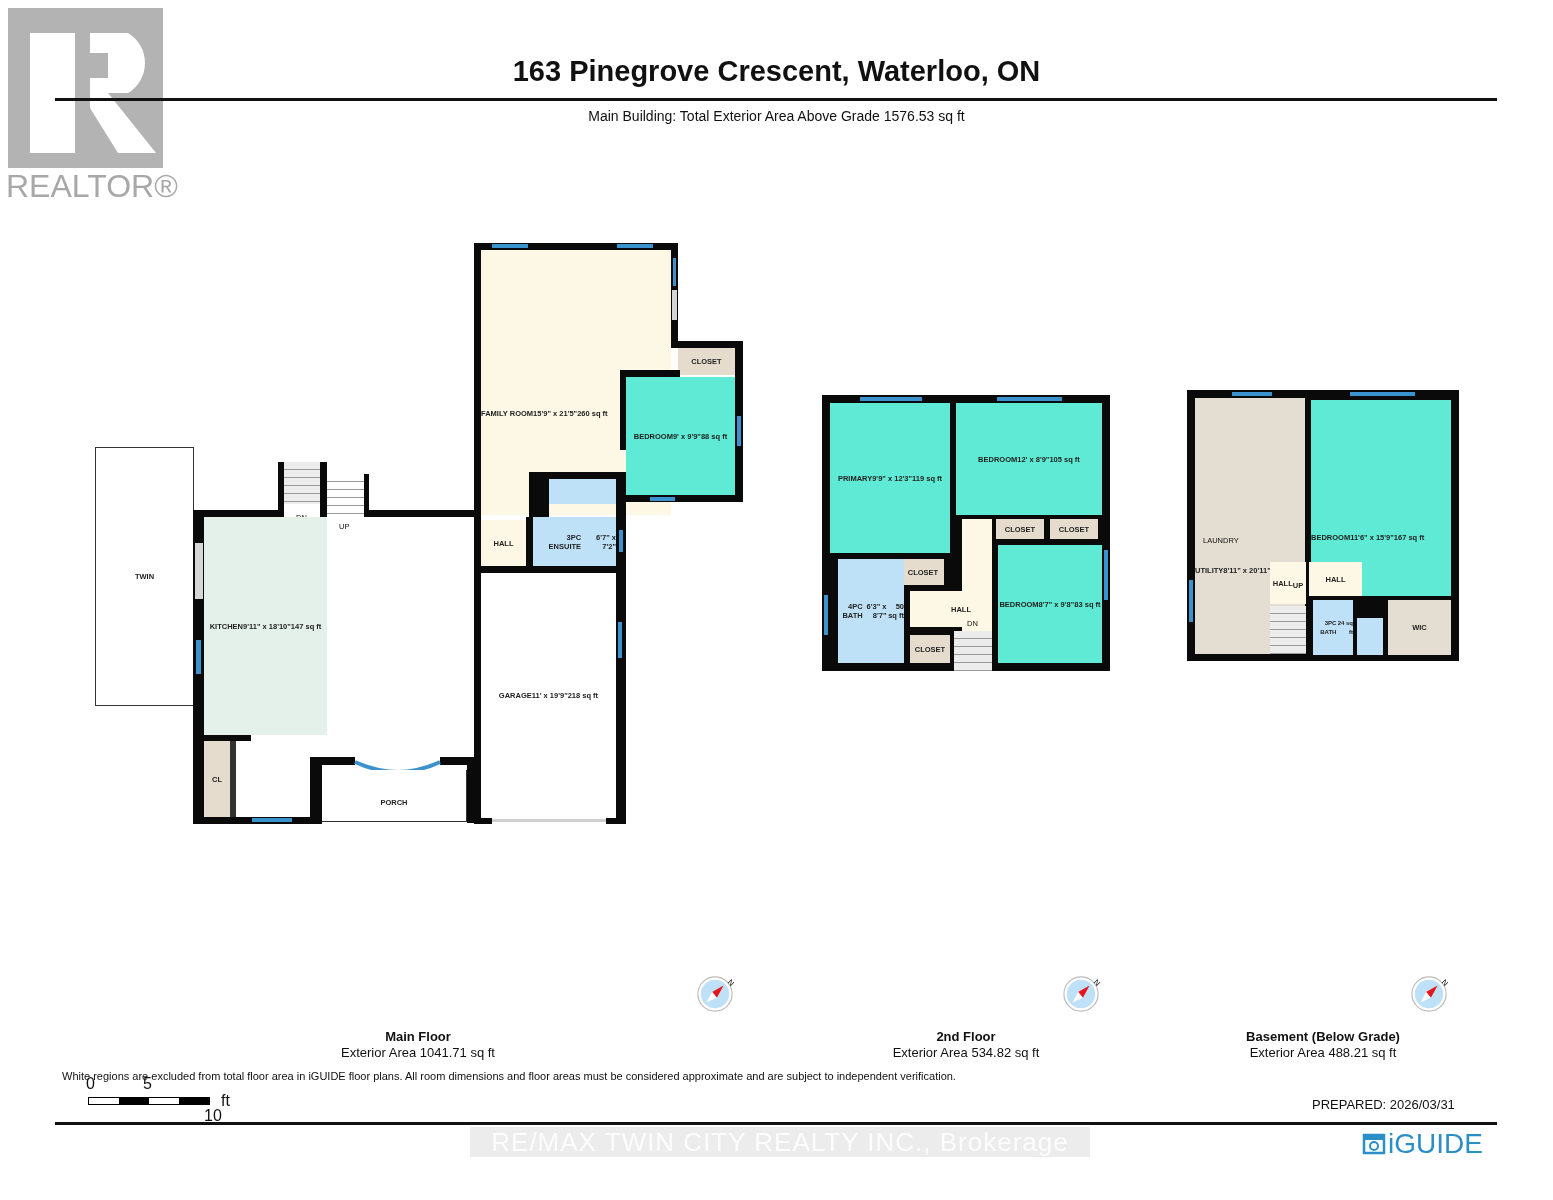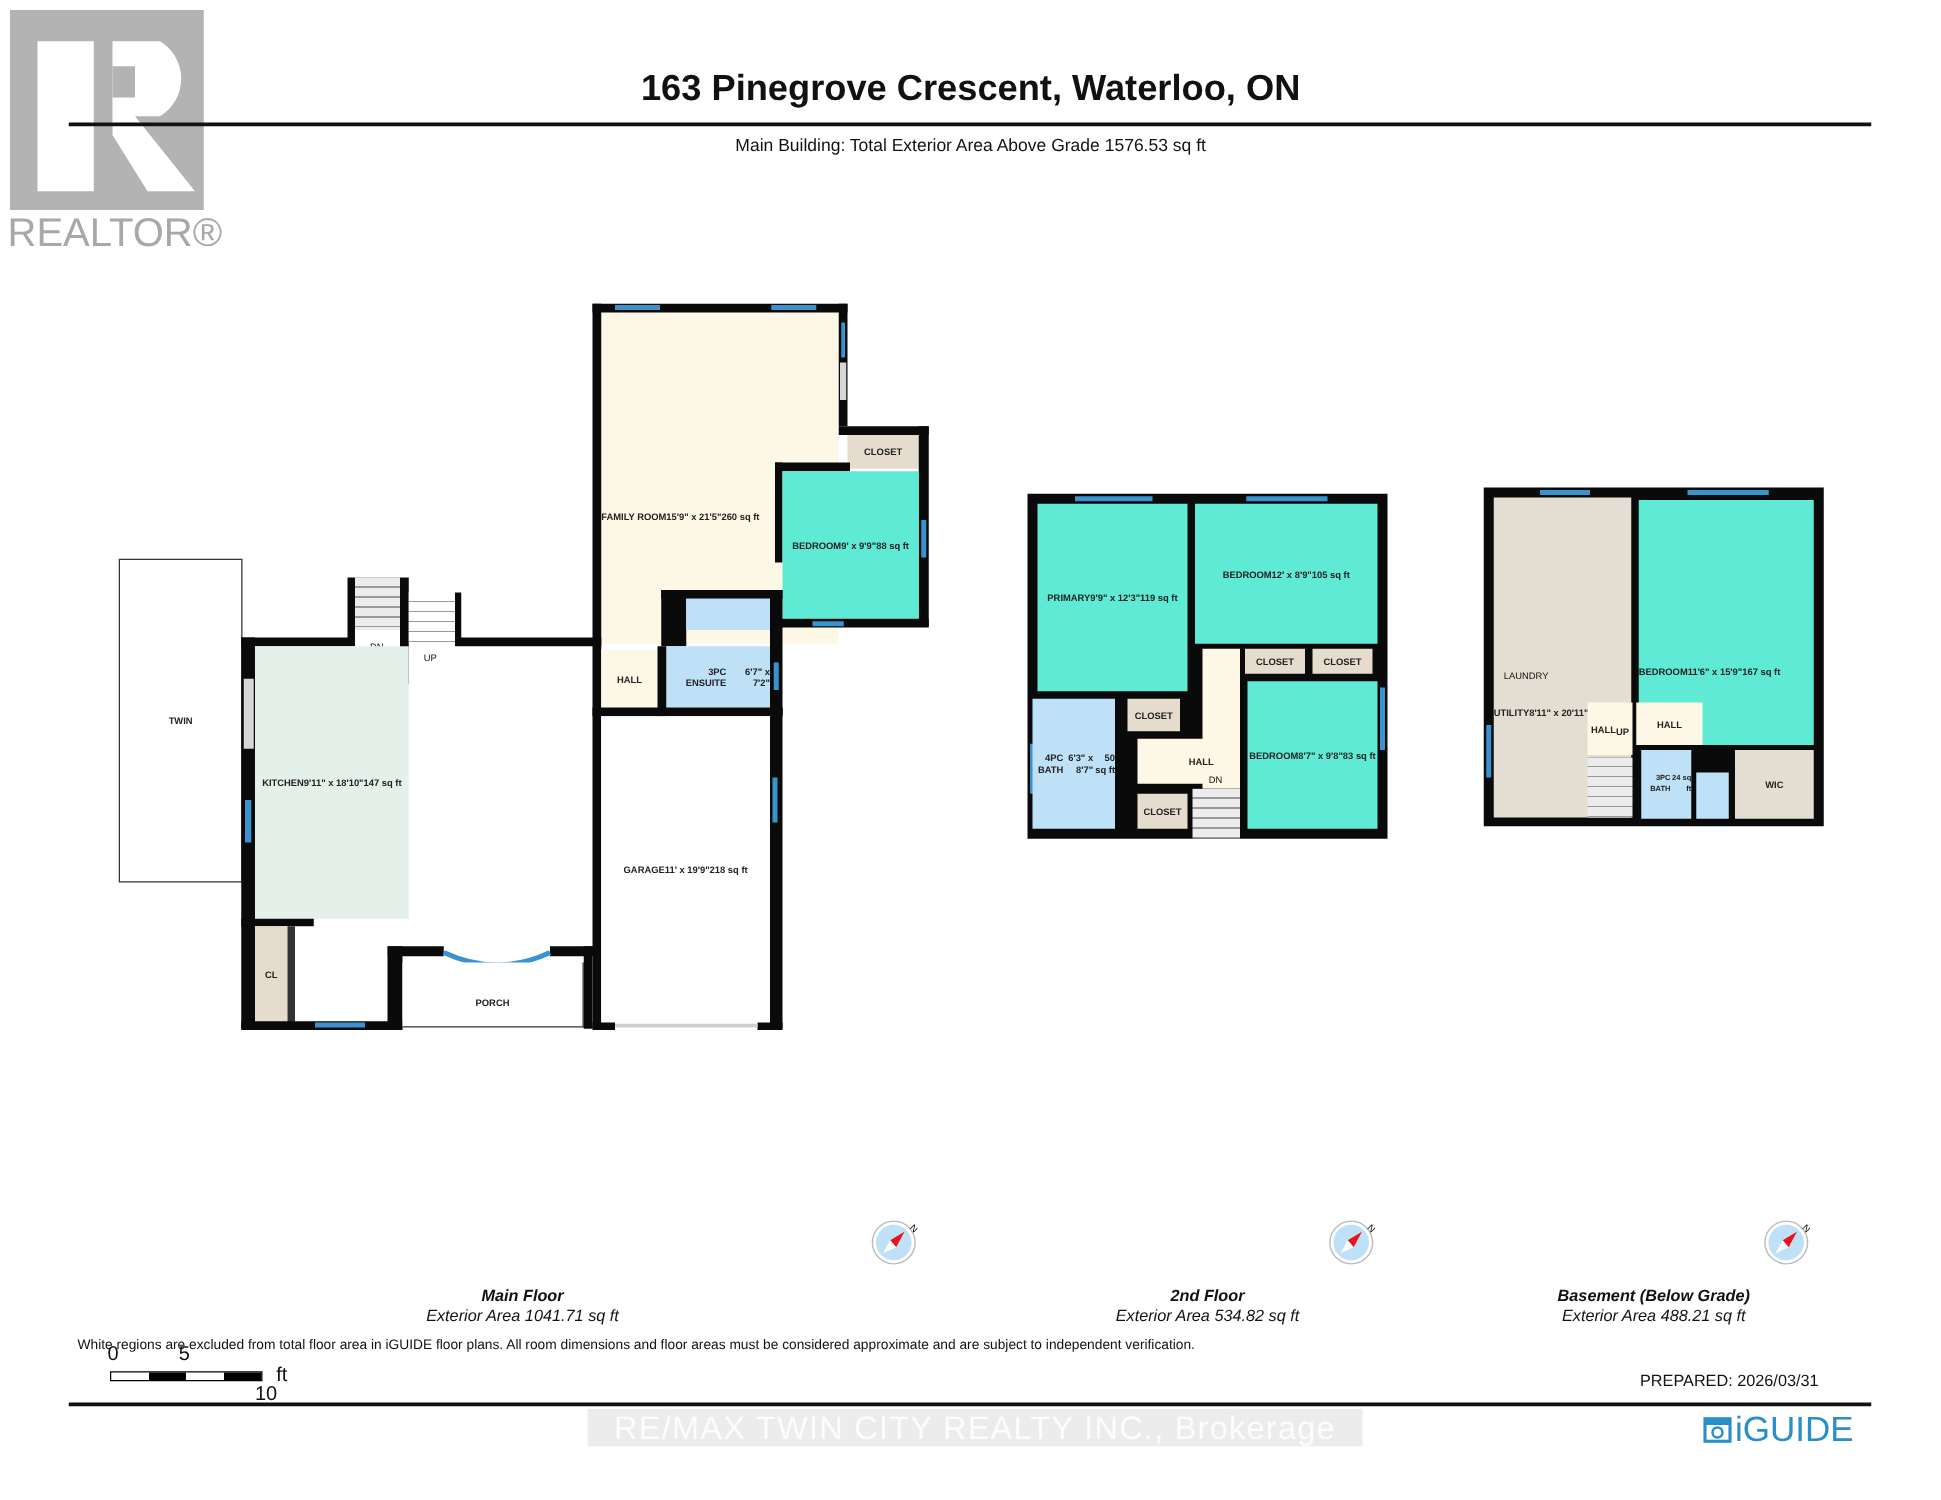--- a/index.html
+++ b/index.html
@@ -22,21 +22,21 @@
   .c-cream{background:#fdf8e6;}
   .c-green{background:#e3f1ea;}
   .c-blue{background:#bfe1f7;}
   .c-tan{background:#e6dccd;}
   .c-grey{background:#dfdfdf;}
   .c-white{background:#fff;}
   .c-util{background:#e4ddd1;}
   .outline{position:absolute;border:1px solid #333;background:#fff;}
   .stairs{position:absolute;background:repeating-linear-gradient(180deg,#ececec 0,#ececec 7px,#999 7px,#999 8px);}
   
-  .cap{position:absolute;text-align:center;font-size:13px;line-height:16px;font-style:italic;}
+  .cap{position:absolute;text-align:center;font-size:13px;line-height:16px;}
   .cap b{font-size:13px;}
   .compass{position:absolute;width:38px;height:38px;}
   .scale-lbl{position:absolute;font-size:16px;}
   .rule-bottom{left:55px;top:1122px;width:1442px;height:3px;background:#111;}
   .disclaimer{left:62px;top:1070px;font-size:11px;}
   .watermark{left:470px;top:1127px;width:620px;height:30px;background:rgba(200,200,200,0.35);color:rgba(255,255,255,0.85);font-size:26px;line-height:30px;text-align:center;letter-spacing:1px;}
   .prepared{left:1312px;top:1097px;font-size:13px;}
   .iguide{left:1362px;top:1128px;font-size:28px;color:#2b8fc7;font-family:"Liberation Sans",sans-serif;}
 </style>
 </head>
@@ -176,21 +176,21 @@
   </div>
   <div class="room c-tan" style="left:174px;top:124px;width:48px;height:20px;">
     <span>CLOSET</span>
   </div>
   <div class="room c-tan" style="left:228px;top:124px;width:48px;height:20px;">
     <span>CLOSET</span>
   </div>
   <div class="room c-tan" style="left:80px;top:164px;width:42px;height:26px;">
     <span>CLOSET</span>
   </div>
-  <div class="room c-blue" style="left:4px;top:164px;width:66px;height:104px;">
+  <div class="room c-blue" style="left:16px;top:164px;width:66px;height:104px;">
     <span>4PC BATH</span>
     <span>6'3" x 8'7"</span>
     <span>50 sq ft</span>
   </div>
   <div class="room c-cream" style="left:78px;top:124px;width:92px;height:112px;padding-top:28px;box-sizing:border-box;left:140px;width:30px;"></div>
   <div class="room c-cream" style="left:88px;top:196px;width:82px;height:36px;">
     <span style="margin-left:20px;">HALL</span>
   </div>
   <div class="abs" style="left:145px;top:224px;font-size:7.5px;">DN</div>
   <div class="room c-tan" style="left:88px;top:240px;width:40px;height:28px;">

